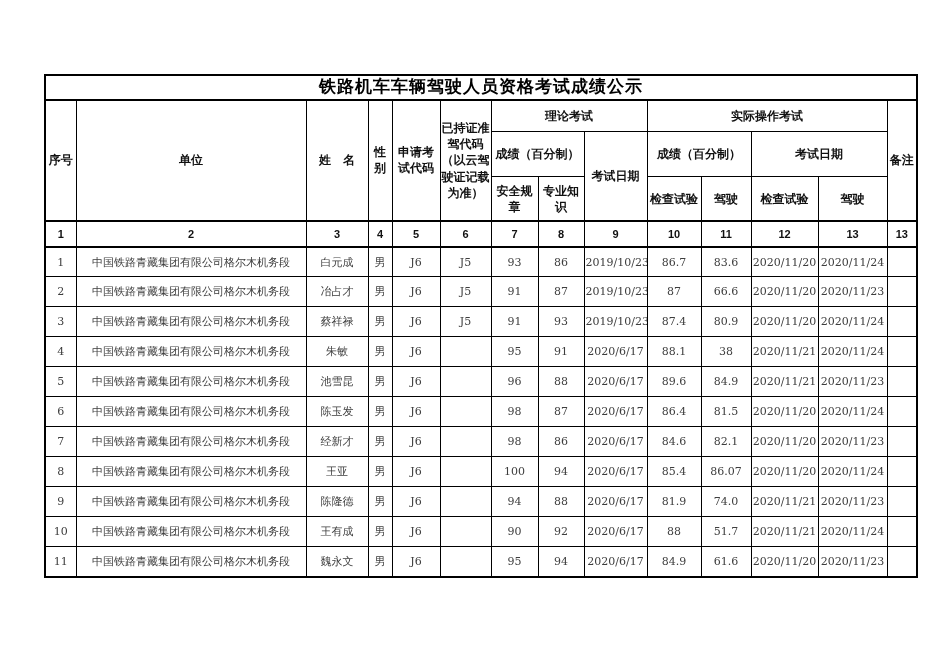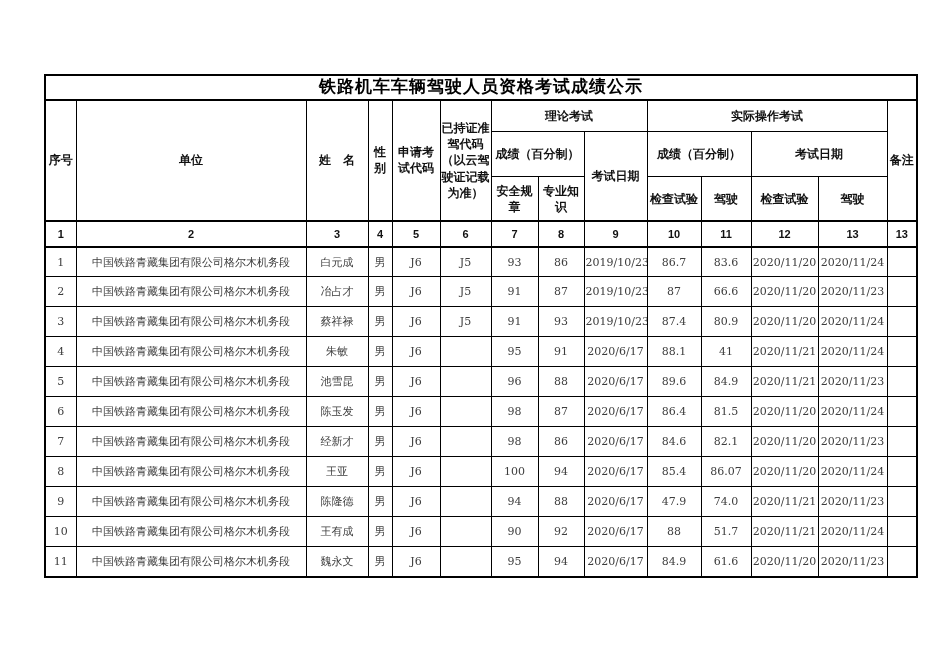--- a/index.html
+++ b/index.html
@@ -189,21 +189,21 @@
           <td>4</td>
           <td>中国铁路青藏集团有限公司格尔木机务段</td>
           <td>朱敏</td>
           <td>男</td>
           <td>J6</td>
           <td></td>
           <td>95</td>
           <td>91</td>
           <td>2020/6/17</td>
           <td>88.1</td>
-          <td>41</td>
+          <td>38</td>
           <td>2020/11/21</td>
           <td>2020/11/24</td>
           <td></td>
         </tr>
         <tr class="data-row">
           <td>5</td>
           <td>中国铁路青藏集团有限公司格尔木机务段</td>
           <td>池雪昆</td>
           <td>男</td>
           <td>J6</td>
@@ -268,21 +268,21 @@
         <tr class="data-row">
           <td>9</td>
           <td>中国铁路青藏集团有限公司格尔木机务段</td>
           <td>陈隆德</td>
           <td>男</td>
           <td>J6</td>
           <td></td>
           <td>94</td>
           <td>88</td>
           <td>2020/6/17</td>
-          <td>47.9</td>
+          <td>81.9</td>
           <td>74.0</td>
           <td>2020/11/21</td>
           <td>2020/11/23</td>
           <td></td>
         </tr>
         <tr class="data-row">
           <td>10</td>
           <td>中国铁路青藏集团有限公司格尔木机务段</td>
           <td>王有成</td>
           <td>男</td>

